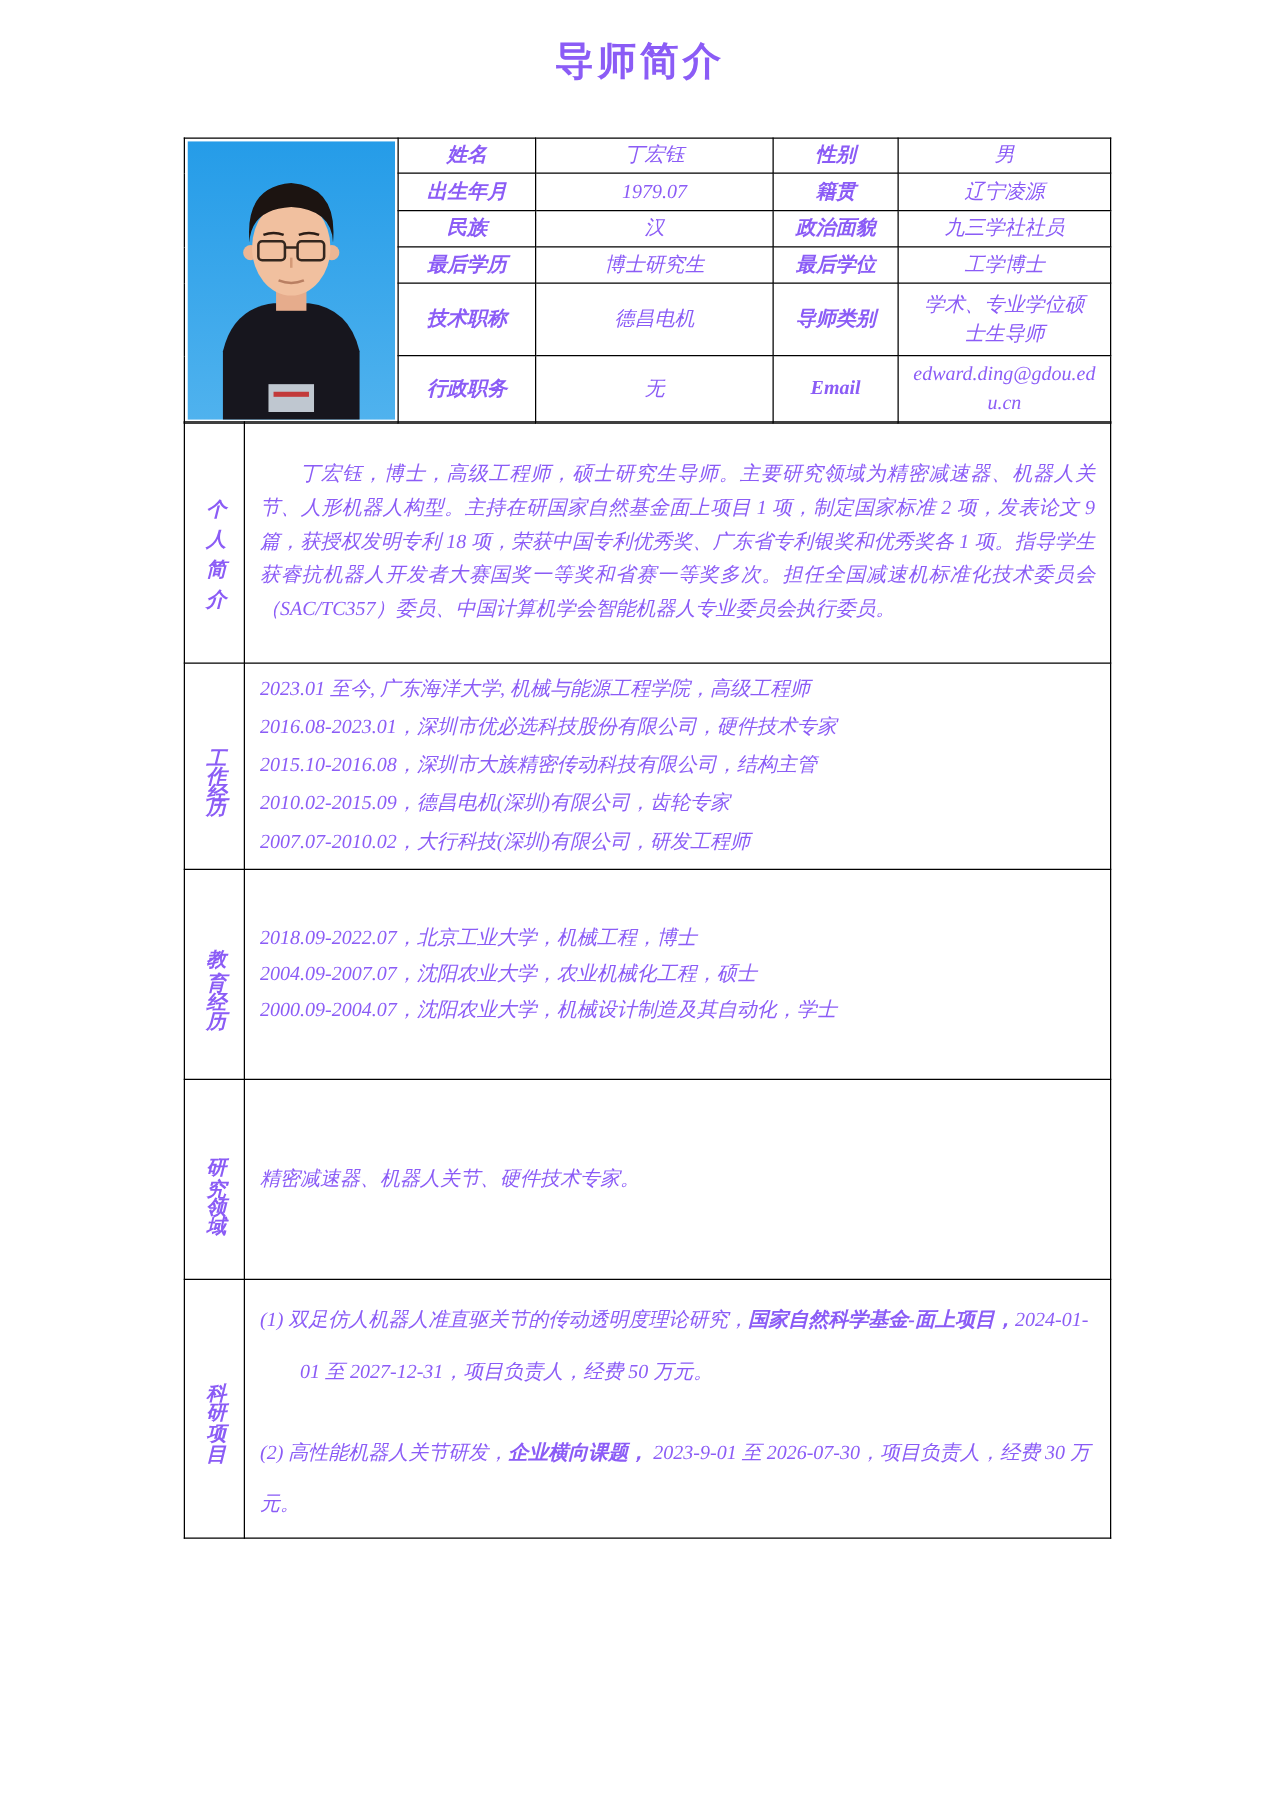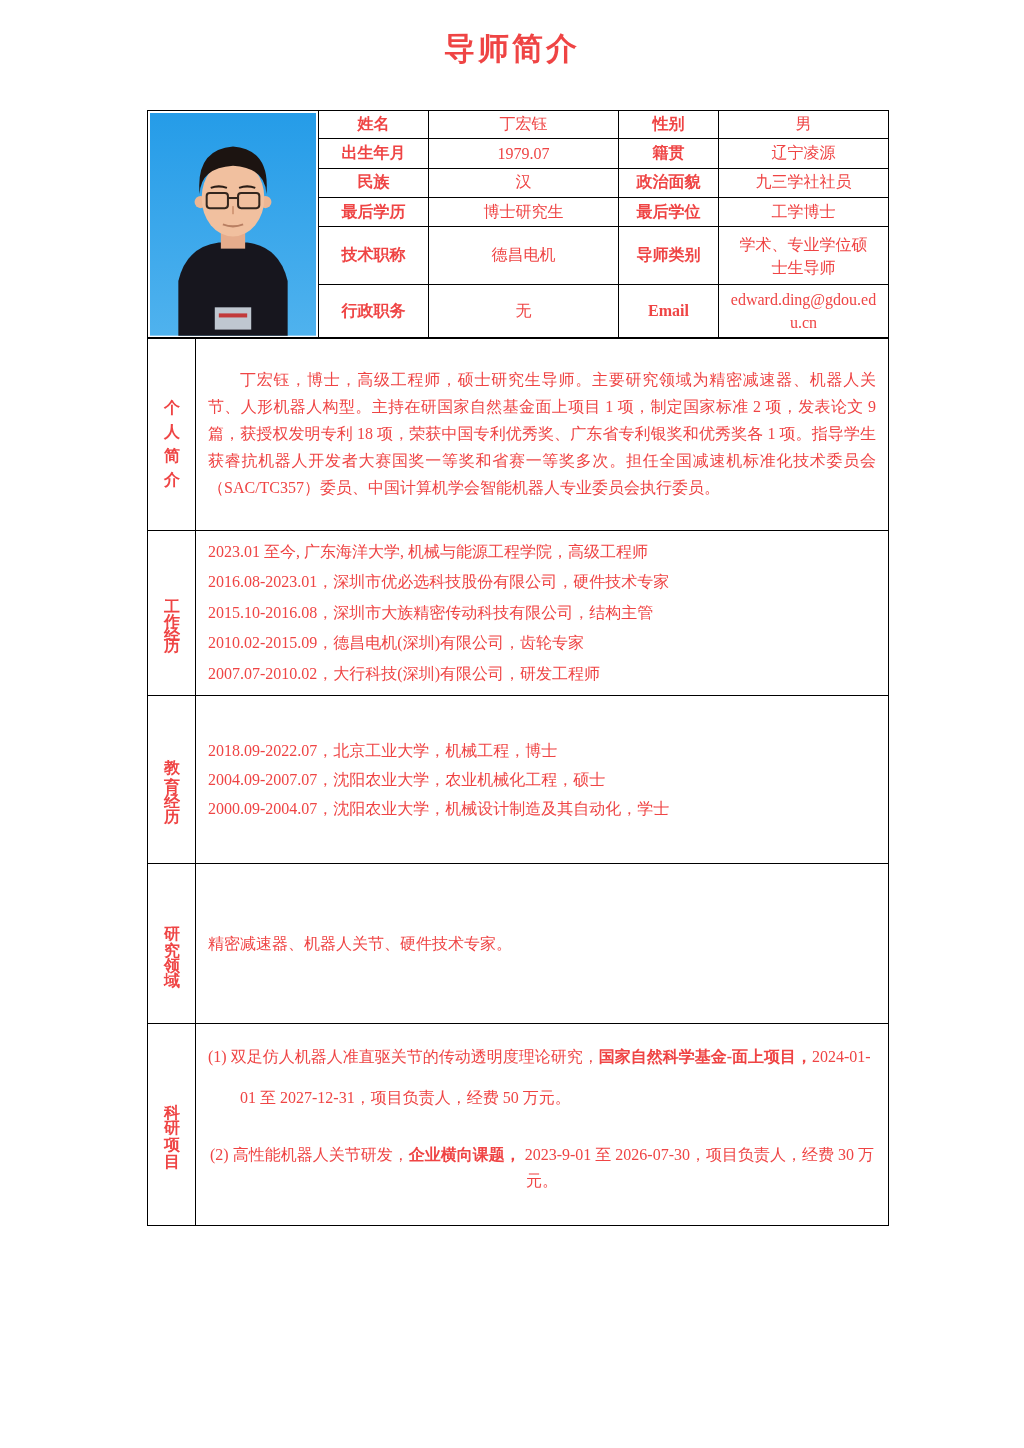--- a/index.html
+++ b/index.html
@@ -1,38 +1,39 @@
 <!DOCTYPE html>
 <html><head>
 <meta charset="utf-8">
 <style>
   html,body{margin:0;padding:0;background:#ffffff;}
   .page{
     position:relative;
     width:1024px;height:1448px;
     background:#ffffff;
     font-family:"Liberation Serif","DejaVu Serif",serif;
-    color:#ef4444;
+    color:#8b5cf6;
   }
   .doc-title{
     position:absolute;top:28px;left:0;width:100%;
     text-align:center;font-size:31px;font-weight:bold;letter-spacing:3px;
   }
   .form{
     position:absolute;left:147px;top:110px;width:741px;
   }
   table{border-collapse:collapse;table-layout:fixed;width:741px;}
   table + table{margin-top:-1px;}
   td{
     border:1px solid #000;
     font-size:16px;
     text-align:center;
     vertical-align:middle;
     padding:1px 4px;
     overflow:hidden;
+    font-style:italic;
   }
   td.lbl{font-weight:bold;}
   td.photo-cell{padding:2px;}
   .photo{width:100%;height:100%;display:block;}
   .wrapcell{word-break:break-all;line-height:1.45;}
   
   td.side{
     font-weight:bold;
     writing-mode:vertical-lr;
     text-orientation:upright;
@@ -46,21 +47,21 @@
   .bio-text{
     line-height:27px;
     text-align:justify;
     text-indent:2em;
     margin:0;
   }
   .exp-line{line-height:30.5px;margin:0;}
   .edu-line{line-height:29px;margin:0;}
   .research-text{margin:0;line-height:26px;}
   .proj-item1{margin:6px 0 0 0;padding-left:2em;text-indent:-2em;line-height:41px;}
-  .proj-item2{margin:24px 0 0 0;line-height:26px;text-align:center;}
+  .proj-item2{margin:24px 0 0 0;line-height:41px;}
   .side.s-bio{letter-spacing:24px;}
   .side.s-work{letter-spacing:13px;}
   .side.s-edu{letter-spacing:17px;}
   .side.s-research{letter-spacing:15px;}
   .side.s-proj{letter-spacing:17px;}
 </style>
 </head>
 <body>
 
 <div class="page">

